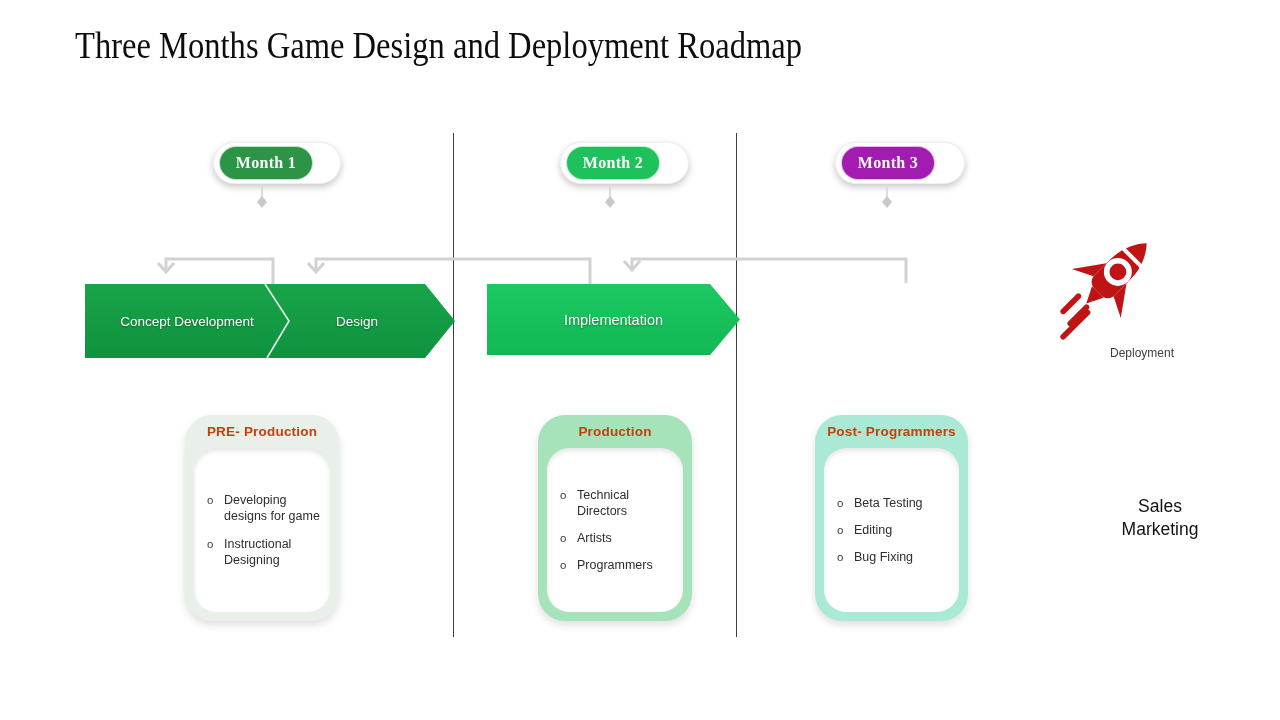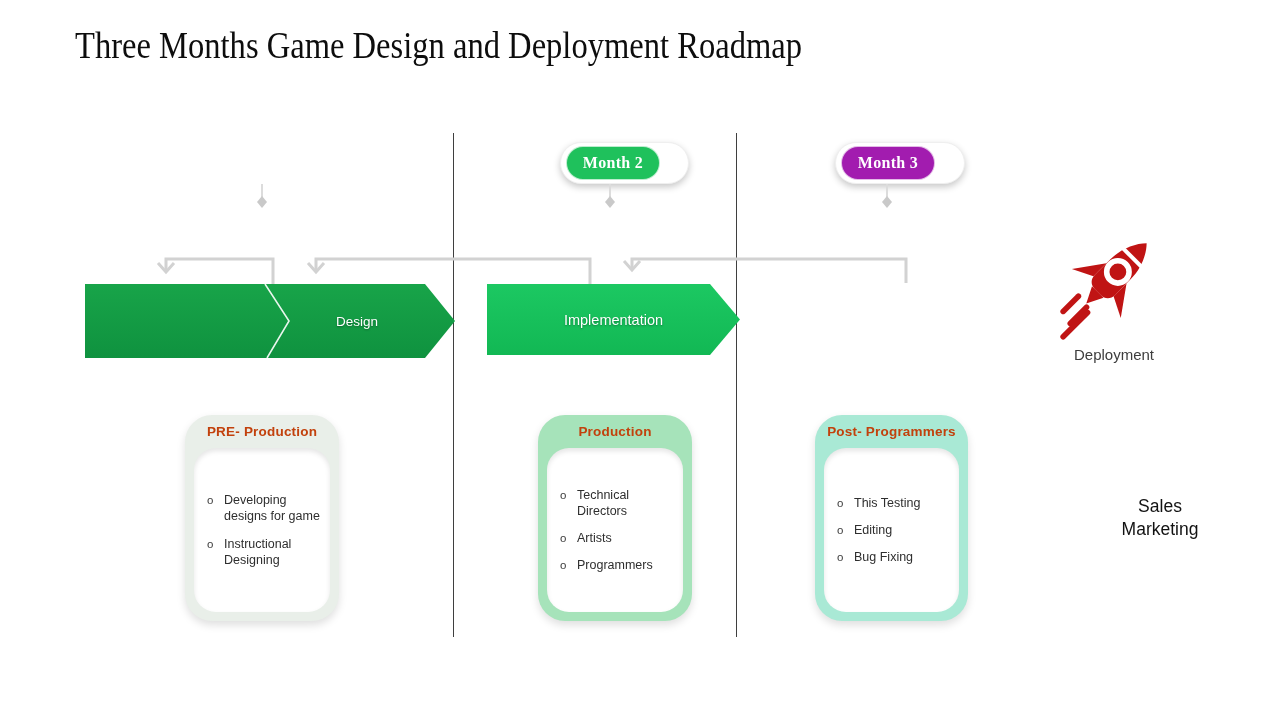--- a/index.html
+++ b/index.html
@@ -64,38 +64,41 @@
   }
   .phase-box ul{
     list-style:none;margin:0;height:100%;box-sizing:border-box;
     padding:0 8px 0 13px;display:flex;flex-direction:column;justify-content:center;gap:11px;
   }
   .phase-box li{display:grid;grid-template-columns:17px 1fr;align-items:start;
     font-size:12.5px;color:#2e2e2e;line-height:1.3;}
   .phase-box li .mk{font-size:11.5px;color:#3c3c3c;padding-top:1px;}
   
   .rocket{position:absolute;left:1054px;top:226px;}
-  .deploy-label{position:absolute;left:1054px;top:346px;width:120px;text-align:center;
-    font-size:15px;color:#3d3d3d;}
+  .deploy-label{position:absolute;left:1054px;top:346px;width:120px;text-align:right;
+    font-size:12px;color:#3d3d3d;}
   .sales-label{position:absolute;left:1096px;top:495px;width:128px;text-align:center;
     font-size:17.5px;color:#121212;line-height:1.34;}
   
   .footer-note{position:absolute;left:0;right:0;top:686px;text-align:center;
     font-size:15px;color:#868686;}
 </style>
 </head>
 <body>
 
 <div class="canvas">
 
   <h1 class="title">Three Months Game Design and Deployment Roadmap</h1>
 
   <div class="vdivider vd1"></div>
   <div class="vdivider vd2"></div>
 
+  <div class="pill-capsule cap1">
+    <div class="pill p1">Month 1</div>
+  </div>
   <div class="pill-capsule cap2">
     <div class="pill p2">Month 2</div>
   </div>
   <div class="pill-capsule cap3">
     <div class="pill p3">Month 3</div>
   </div>
 
   <svg class="connectors" viewBox="0 0 1280 720">
     <g stroke="#dcdcdc" stroke-width="2">
       <line x1="262" y1="184" x2="262" y2="197"></line>
@@ -111,20 +114,21 @@
       <path d="M166 270 L166 259 L273 259 L273 285"></path>
       <path d="M158 263 L166 272 L174 263"></path>
       <path d="M316 270 L316 259 L590 259 L590 285"></path>
       <path d="M308 263 L316 272 L324 263"></path>
       <path d="M632 268 L632 259 L906 259 L906 283"></path>
       <path d="M624 261 L632 270 L640 261"></path>
     </g>
   </svg>
 
   <div class="stage-arrow arrow1">
+    <span class="lbl lblA">Concept Development</span>
     <span class="lbl lblB">Design</span>
     <svg class="chev" width="370" height="74">
       <polyline points="180,0 204,37 182,74" fill="none" stroke="rgba(255,255,255,0.9)" stroke-width="1.6"></polyline>
     </svg>
   </div>
   <div class="stage-arrow arrow2">
     <span class="lbl">Implementation</span>
   </div>
 
   <div class="phase-box box1">
@@ -162,21 +166,21 @@
       </ul>
     </div>
   </div>
 
   <div class="phase-box box3">
     <div class="hdr">Post- Programmers</div>
     <div class="inner">
       <ul>
         <li>
           <span class="mk">o</span>
-          <span>This Testing</span>
+          <span>Beta Testing</span>
         </li>
         <li>
           <span class="mk">o</span>
           <span>Editing</span>
         </li>
         <li>
           <span class="mk">o</span>
           <span>Bug Fixing</span>
         </li>
       </ul>

